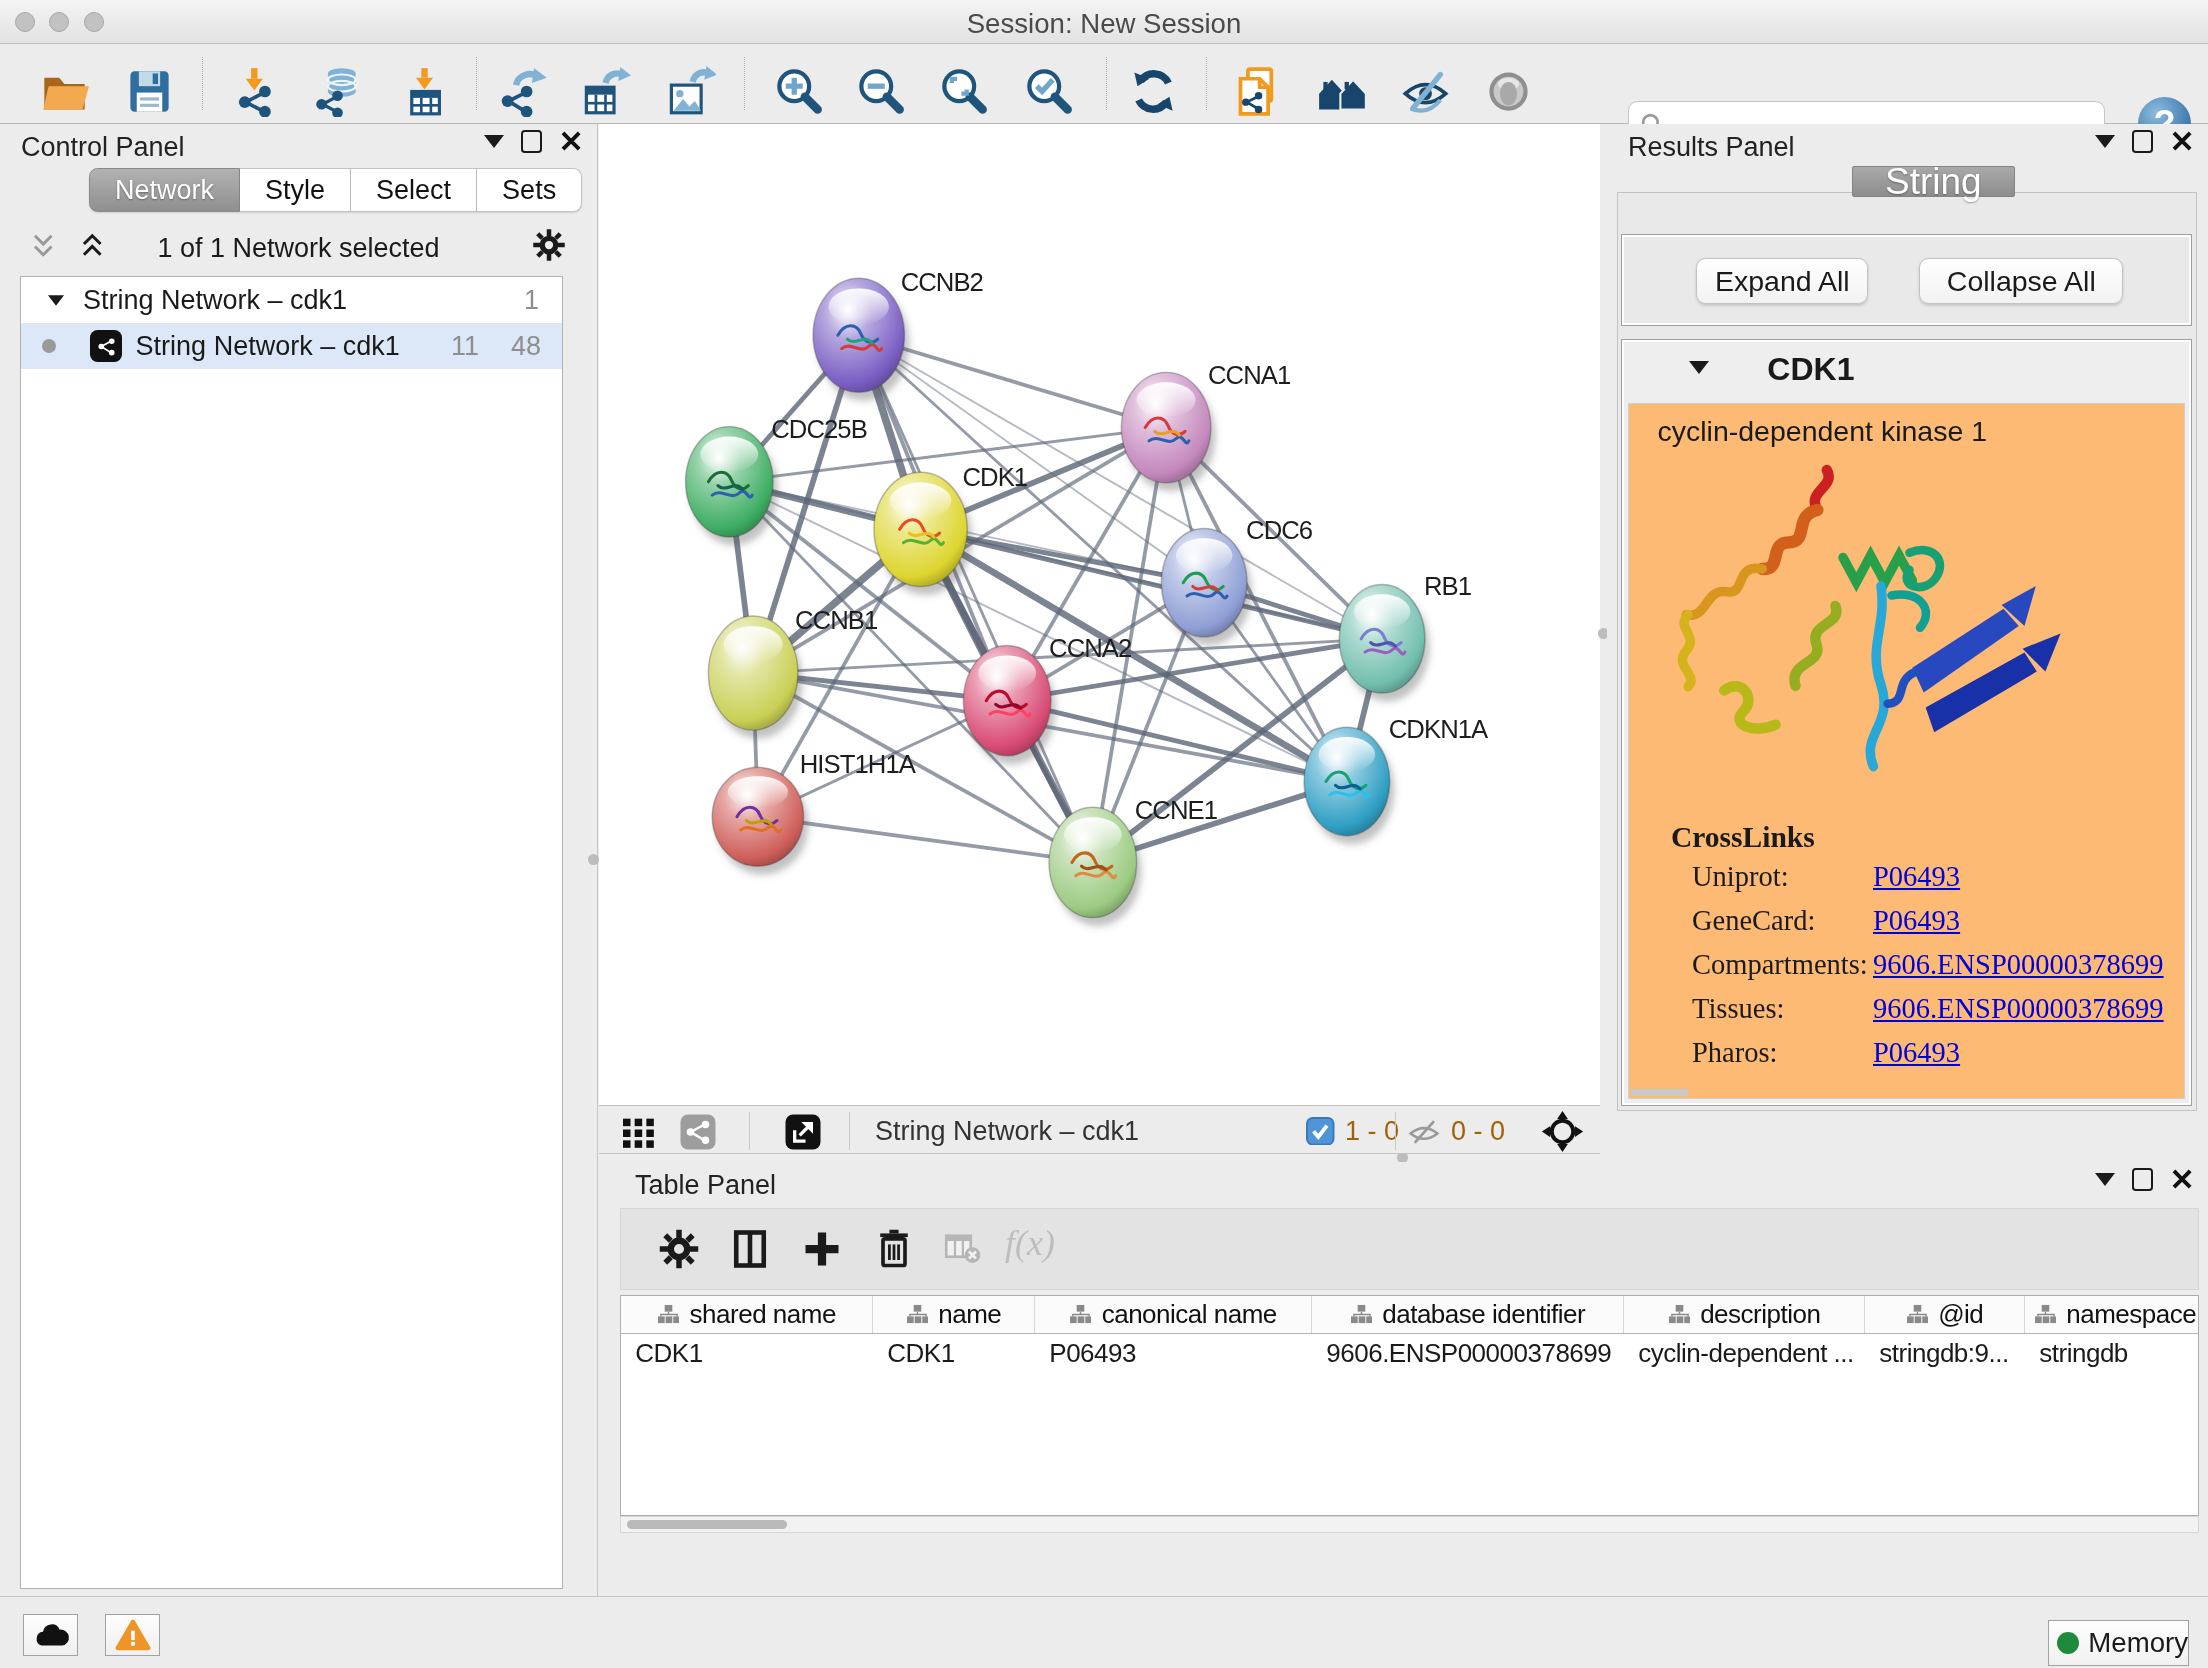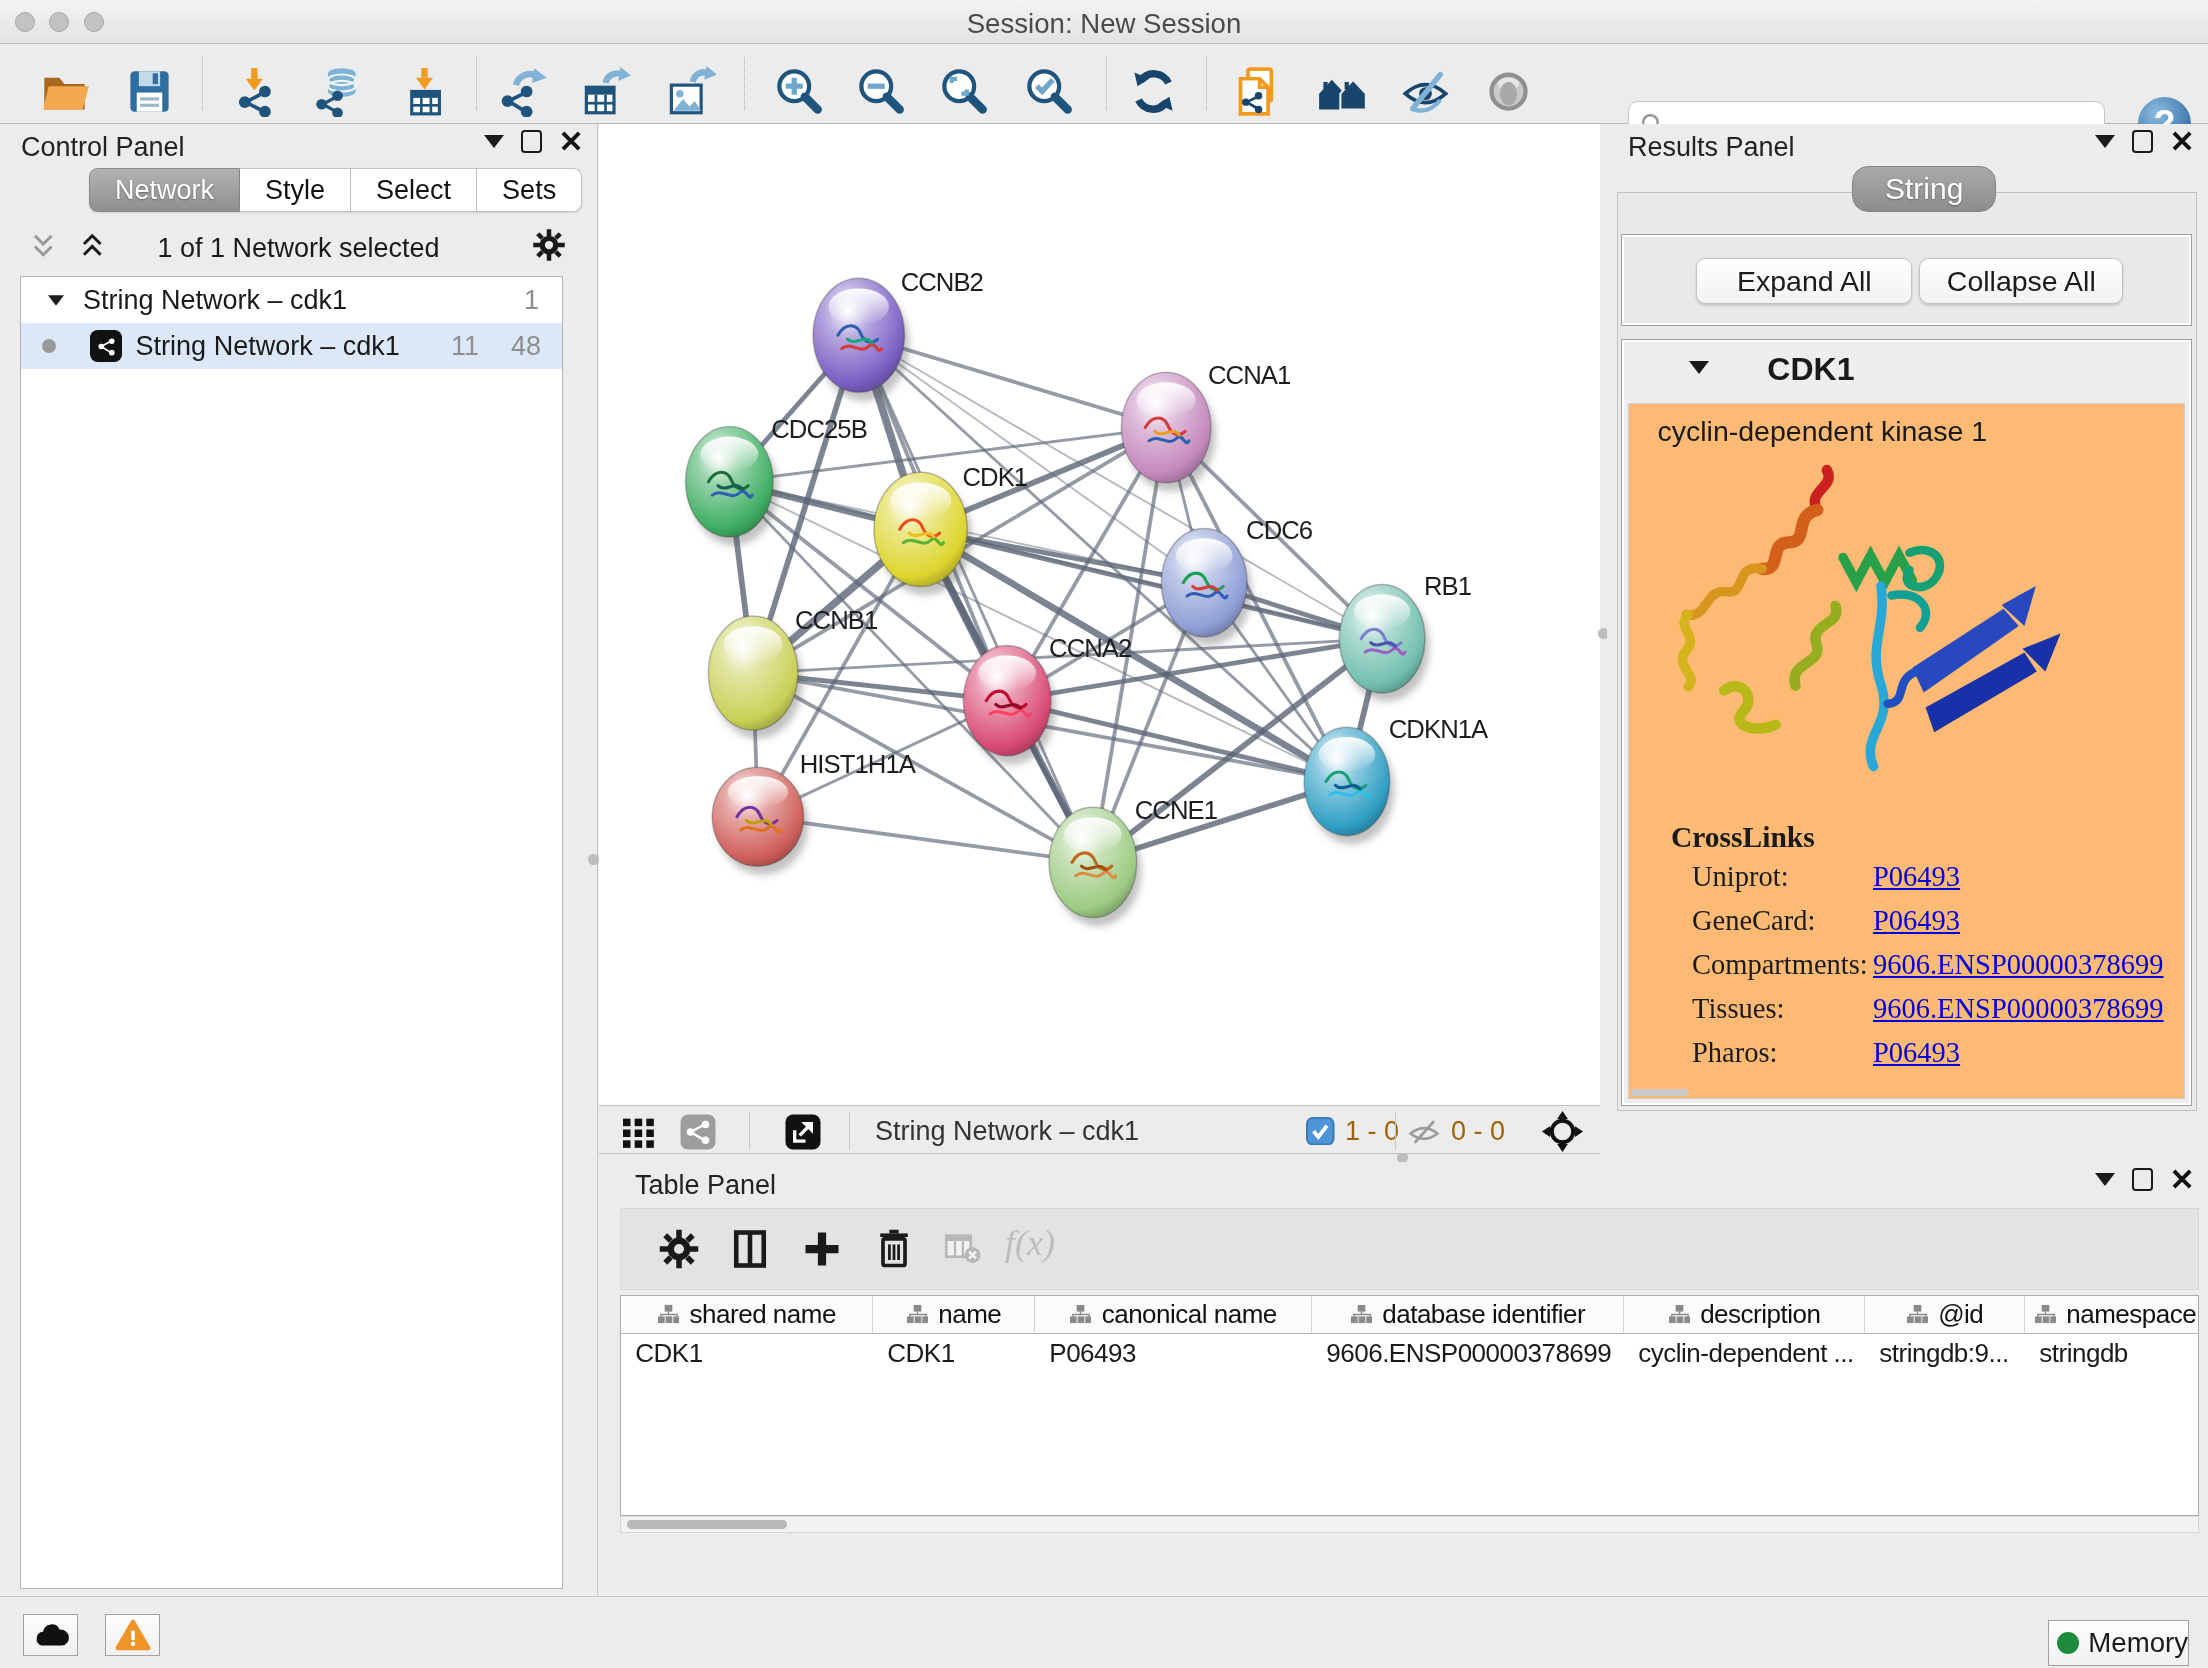--- a/index.html
+++ b/index.html
@@ -72,23 +72,23 @@
     background:#ececec; border-top:1px solid #c3c3c3; border-bottom:1px solid #c3c3c3; }
   #net-toolbar .nt { position:absolute; top:5.7px; }
   .nt-sep { position:absolute; top:5.7px; height:38px; border-left:1px solid #c9c9c9; }
   #net-title { position:absolute; left:276px; top:9.5px; font-size:27px; color:#333; }
   .nt-count { font-size:27px; color:#a16207; }
   #right-strip { position:absolute; left:1600px; top:124px; width:7.6px; height:1039px; background:#ececec; }
   .split-dot { position:absolute; width:10.5px; height:10.5px; border-radius:50%; background:#bdbdbd; }
 
   
   #results-panel { position:absolute; left:1607px; top:124px; width:601px; height:1039px; background:#ececec; }
-  #rp-tab { position:absolute; left:245px; top:42px; height:46px; padding:0 32px;
-    background:linear-gradient(#a9a9a9,#8d8d8d); border:1px solid #848484; border-radius:16px;
-    color:#fff; font-size:30px; display:flex; align-items:center;
+  #rp-tab { position:absolute; left:245px; top:42px; height:31px; padding:0 32px;
+    background:linear-gradient(#a9a9a9,#8d8d8d); border:1px solid #848484; border-radius:2px;
+    color:#fff; font-size:37px; display:flex; align-items:center;
     text-shadow:0 1px 1.9px rgba(0,0,0,.35); z-index:3; }
   #rp-outer { position:absolute; left:9.5px; top:68px; width:580px; height:919px;
     background:#e9e9e9; border:1px solid #c2c2c2; }
   #rp-btnbox { position:absolute; left:3.8px; top:41px; width:571px; height:92px;
     border:1px solid #9f9f9f; box-shadow:inset 0 0 0 1.9px #fff; }
   .rp-btn { position:absolute; top:23px; height:46px; background:linear-gradient(#ffffff,#f2f2f2);
     border:1px solid #c2c2c2; border-radius:9.5px; font-size:28.5px; display:flex;
     align-items:center; justify-content:center; box-shadow:0 1.9px 2.9px rgba(0,0,0,.15); }
   #rp-cdk1box { position:absolute; left:3.8px; top:146px; width:571px; height:767px;
     border:1px solid #9f9f9f; box-shadow:inset 0 0 0 1.9px #fff; background:#eee; }
@@ -717,21 +717,21 @@
     <span class="ptitle">Results Panel</span>
     <span class="pticons">
       <span class="tri-down"></span>
       <span class="float-ico"></span>
       <span class="x-ico">✕</span>
     </span>
   </div>
   <div id="rp-tab">String</div>
   <div id="rp-outer">
     <div id="rp-btnbox">
-      <div class="rp-btn" style="left:74px; width:216px">Expand All</div>
+      <div class="rp-btn" style="left:74px; width:172px">Expand All</div>
       <div class="rp-btn" style="left:297px; width:204px">Collapse All</div>
     </div>
     <div id="rp-cdk1box">
       <div id="rp-cdk1-head">
         <span class="tri-down"></span>
         <span id="rp-protein-name">CDK1</span>
       </div>
       <div id="rp-content">
         <div id="rp-desc">cyclin-dependent kinase 1</div>
         <svg id="protein-svg" width="447" height="342" viewBox="0 0 470 360">

